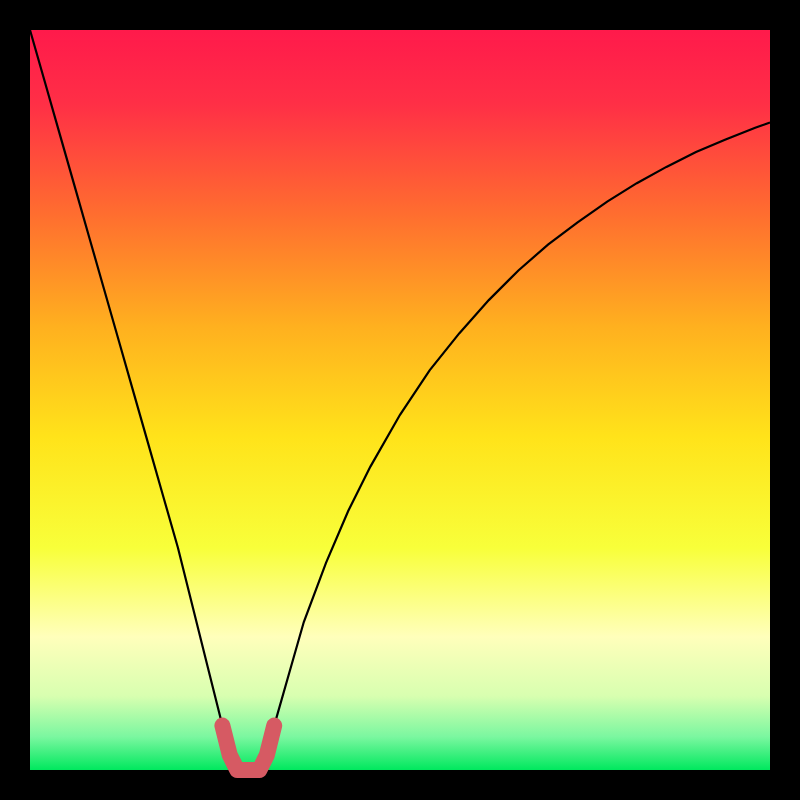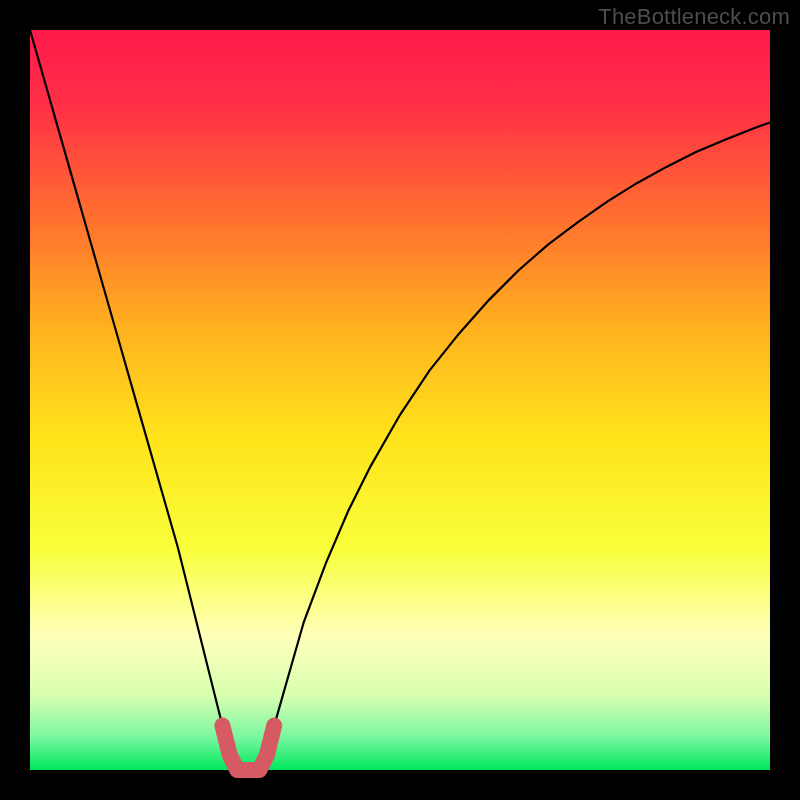--- a/index.html
+++ b/index.html
@@ -45,14 +45,13 @@
           <stop offset="82%" stop-color="#ffffbb"></stop>
           <stop offset="90%" stop-color="#d8ffb0"></stop>
           <stop offset="95.5%" stop-color="#7bf7a0"></stop>
           <stop offset="100%" stop-color="#00e85e"></stop>
         </linearGradient>
     </defs>
     <rect id="plot-bg" fill="url(#bg-grad)" x="30" y="30" width="740" height="740"></rect>
     <path id="curve" fill="none" stroke="#000" stroke-width="2.2" d="M30 30 L44.8 81.79999999999995 L59.6 133.60000000000002 L74.4 185.39999999999998 L89.2 237.20000000000002 L104 289 L118.8 340.8 L133.60000000000002 392.59999999999997 L148.4 444.40000000000003 L163.2 496.2 L178 548 L192.8 607.2 L207.6 666.4 L222.4 725.5999999999999 L229.8 755.1999999999999 L237.20000000000002 770 L244.6 770 L252 770 L259.4 770 L266.8 755.1999999999999 L274.20000000000005 725.5999999999999 L289 673.8 L303.8 622 L326 562.8 L348.2 511 L370.40000000000003 466.6000000000001 L400 414.8 L429.6 370.4 L459.2 333.40000000000003 L488.8 300.09999999999997 L518.4000000000001 270.5 L548 244.60000000000002 L577.6 222.4 L607.2 201.67999999999998 L636.8 183.18000000000006 L666.4 166.90000000000003 L696 152.10000000000002 L725.5999999999999 139.52 L755.1999999999999 127.68 L770 122.5 "></path>
     <path id="highlight" fill="none" stroke="#d65a63" stroke-width="16" stroke-linecap="round" stroke-linejoin="round" d="M222.4 725.5999999999999 L229.8 755.1999999999999 L237.20000000000002 770 L244.6 770 L252 770 L259.4 770 L266.8 755.1999999999999 L274.20000000000005 725.5999999999999 "></path>
   </svg>
-  <div class="watermark">TheBottleneck.com</div>
 </div>
 
 </body></html>

